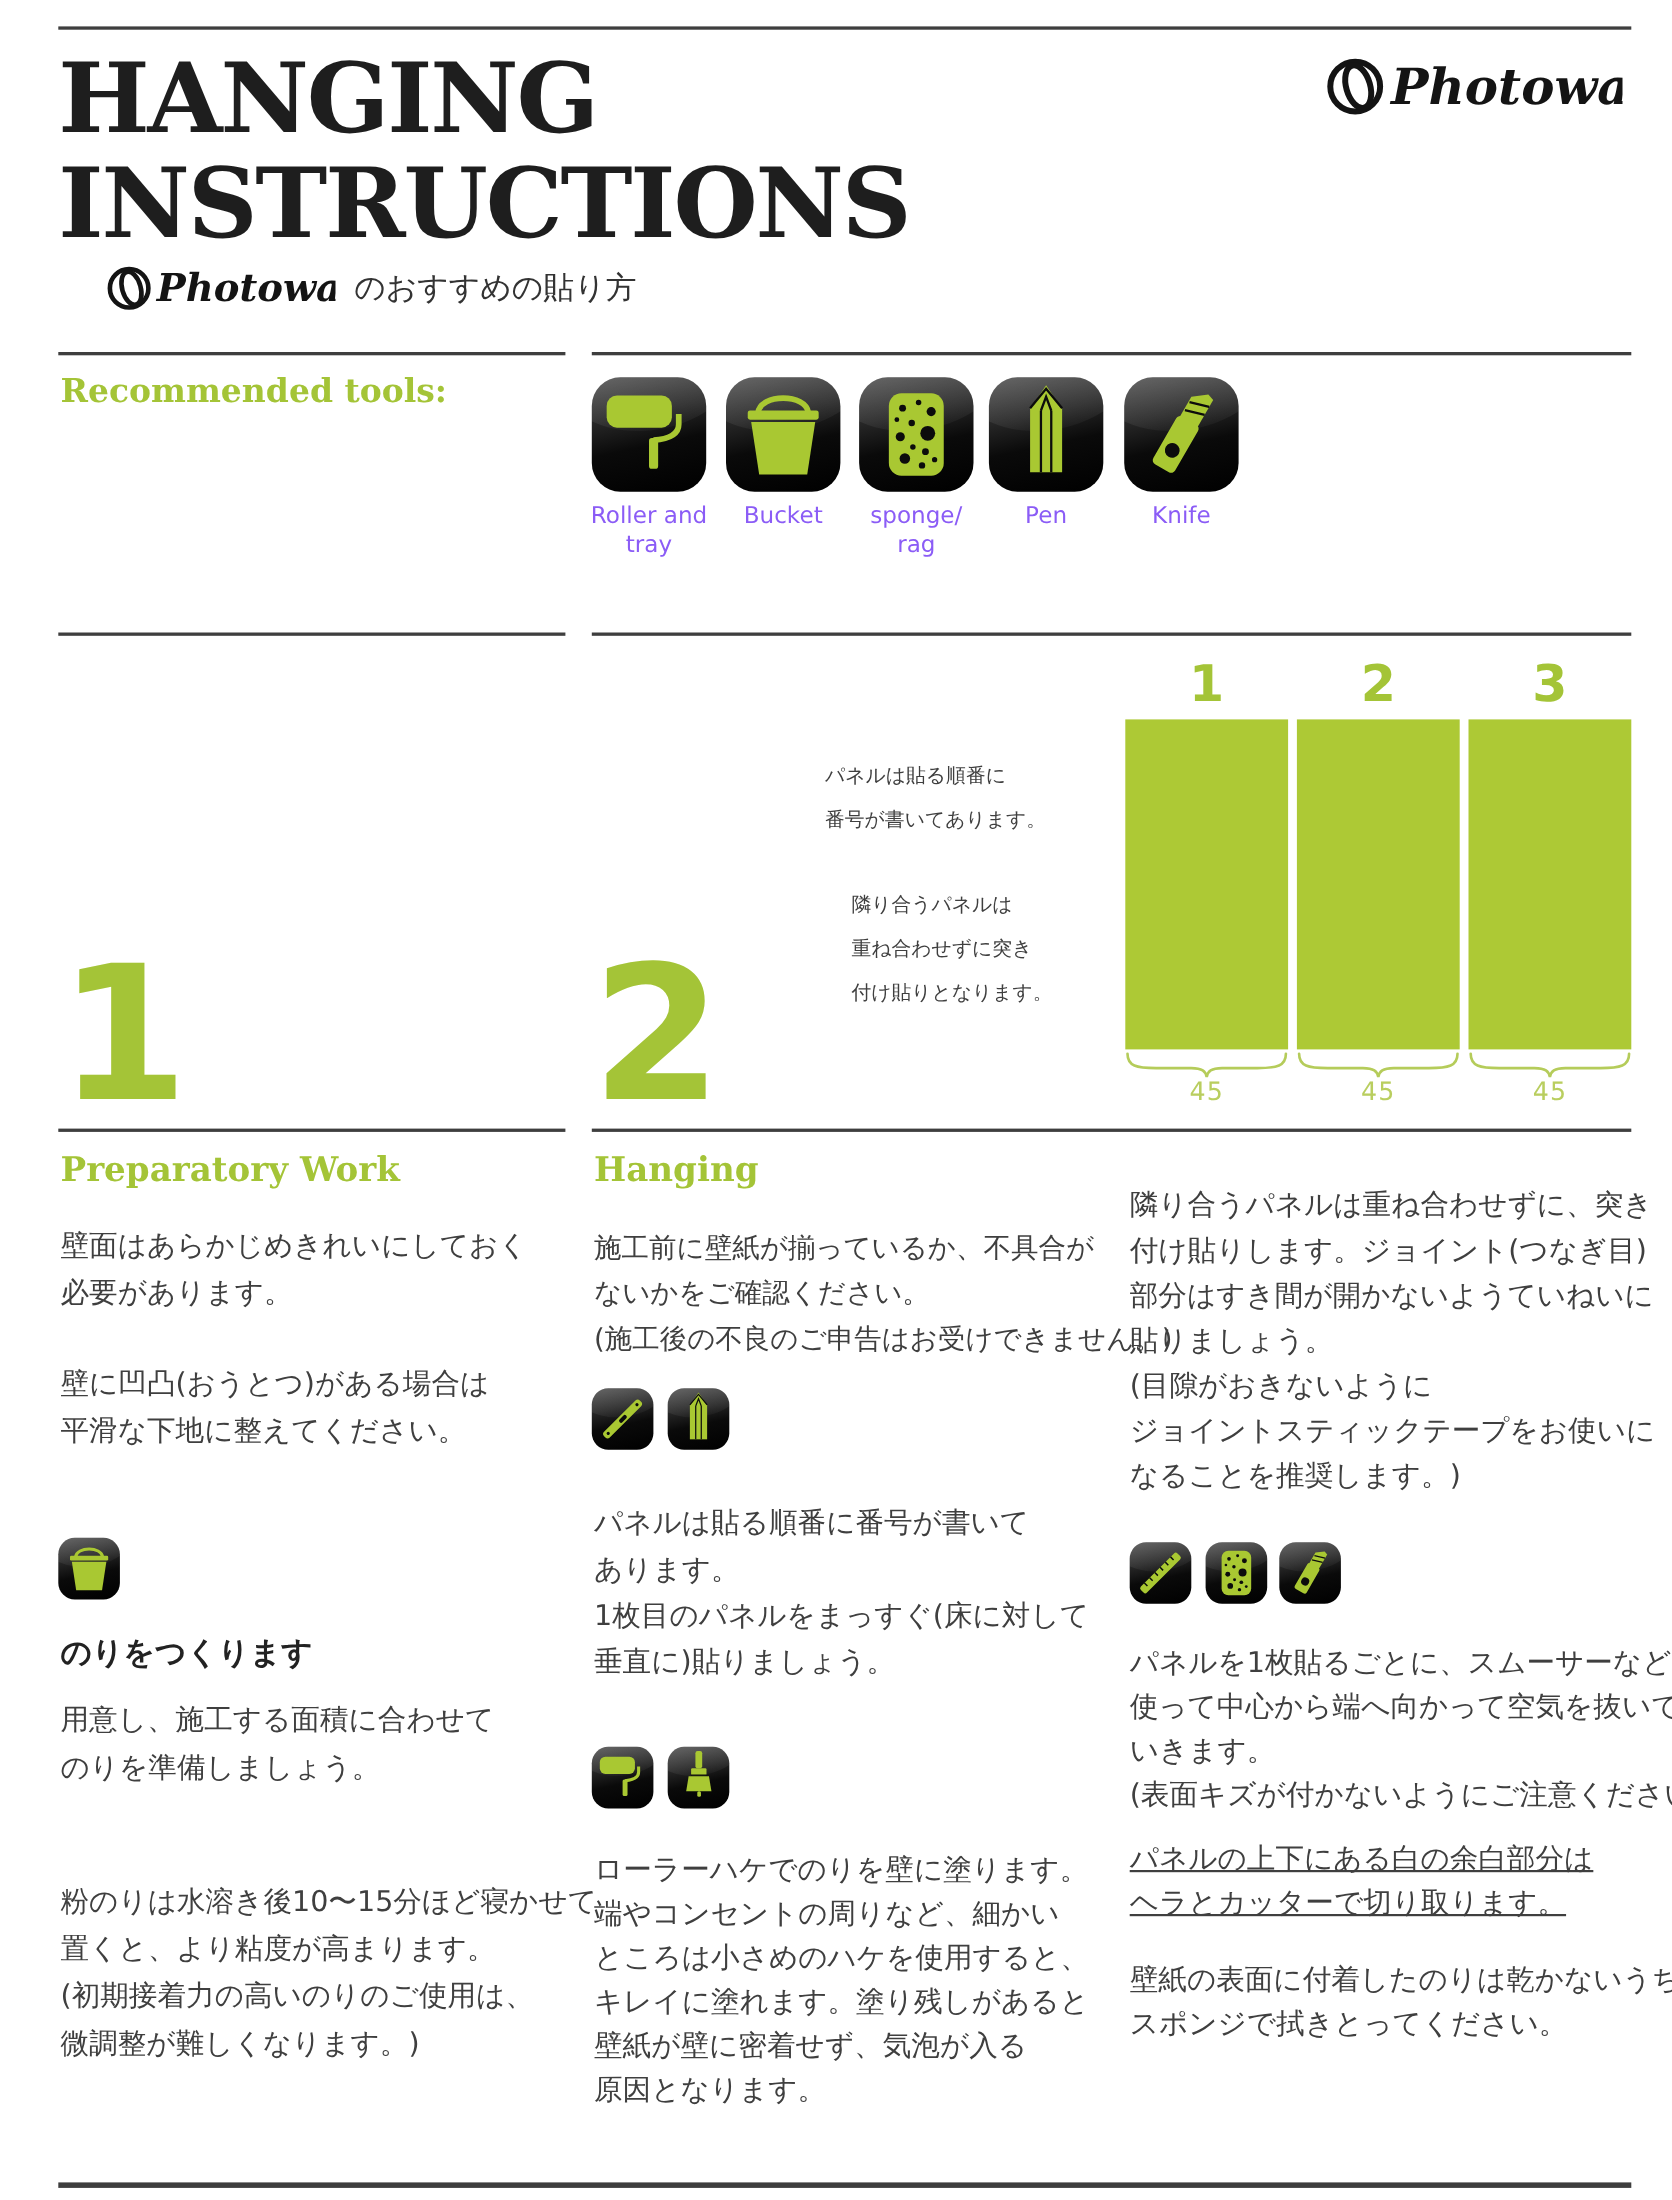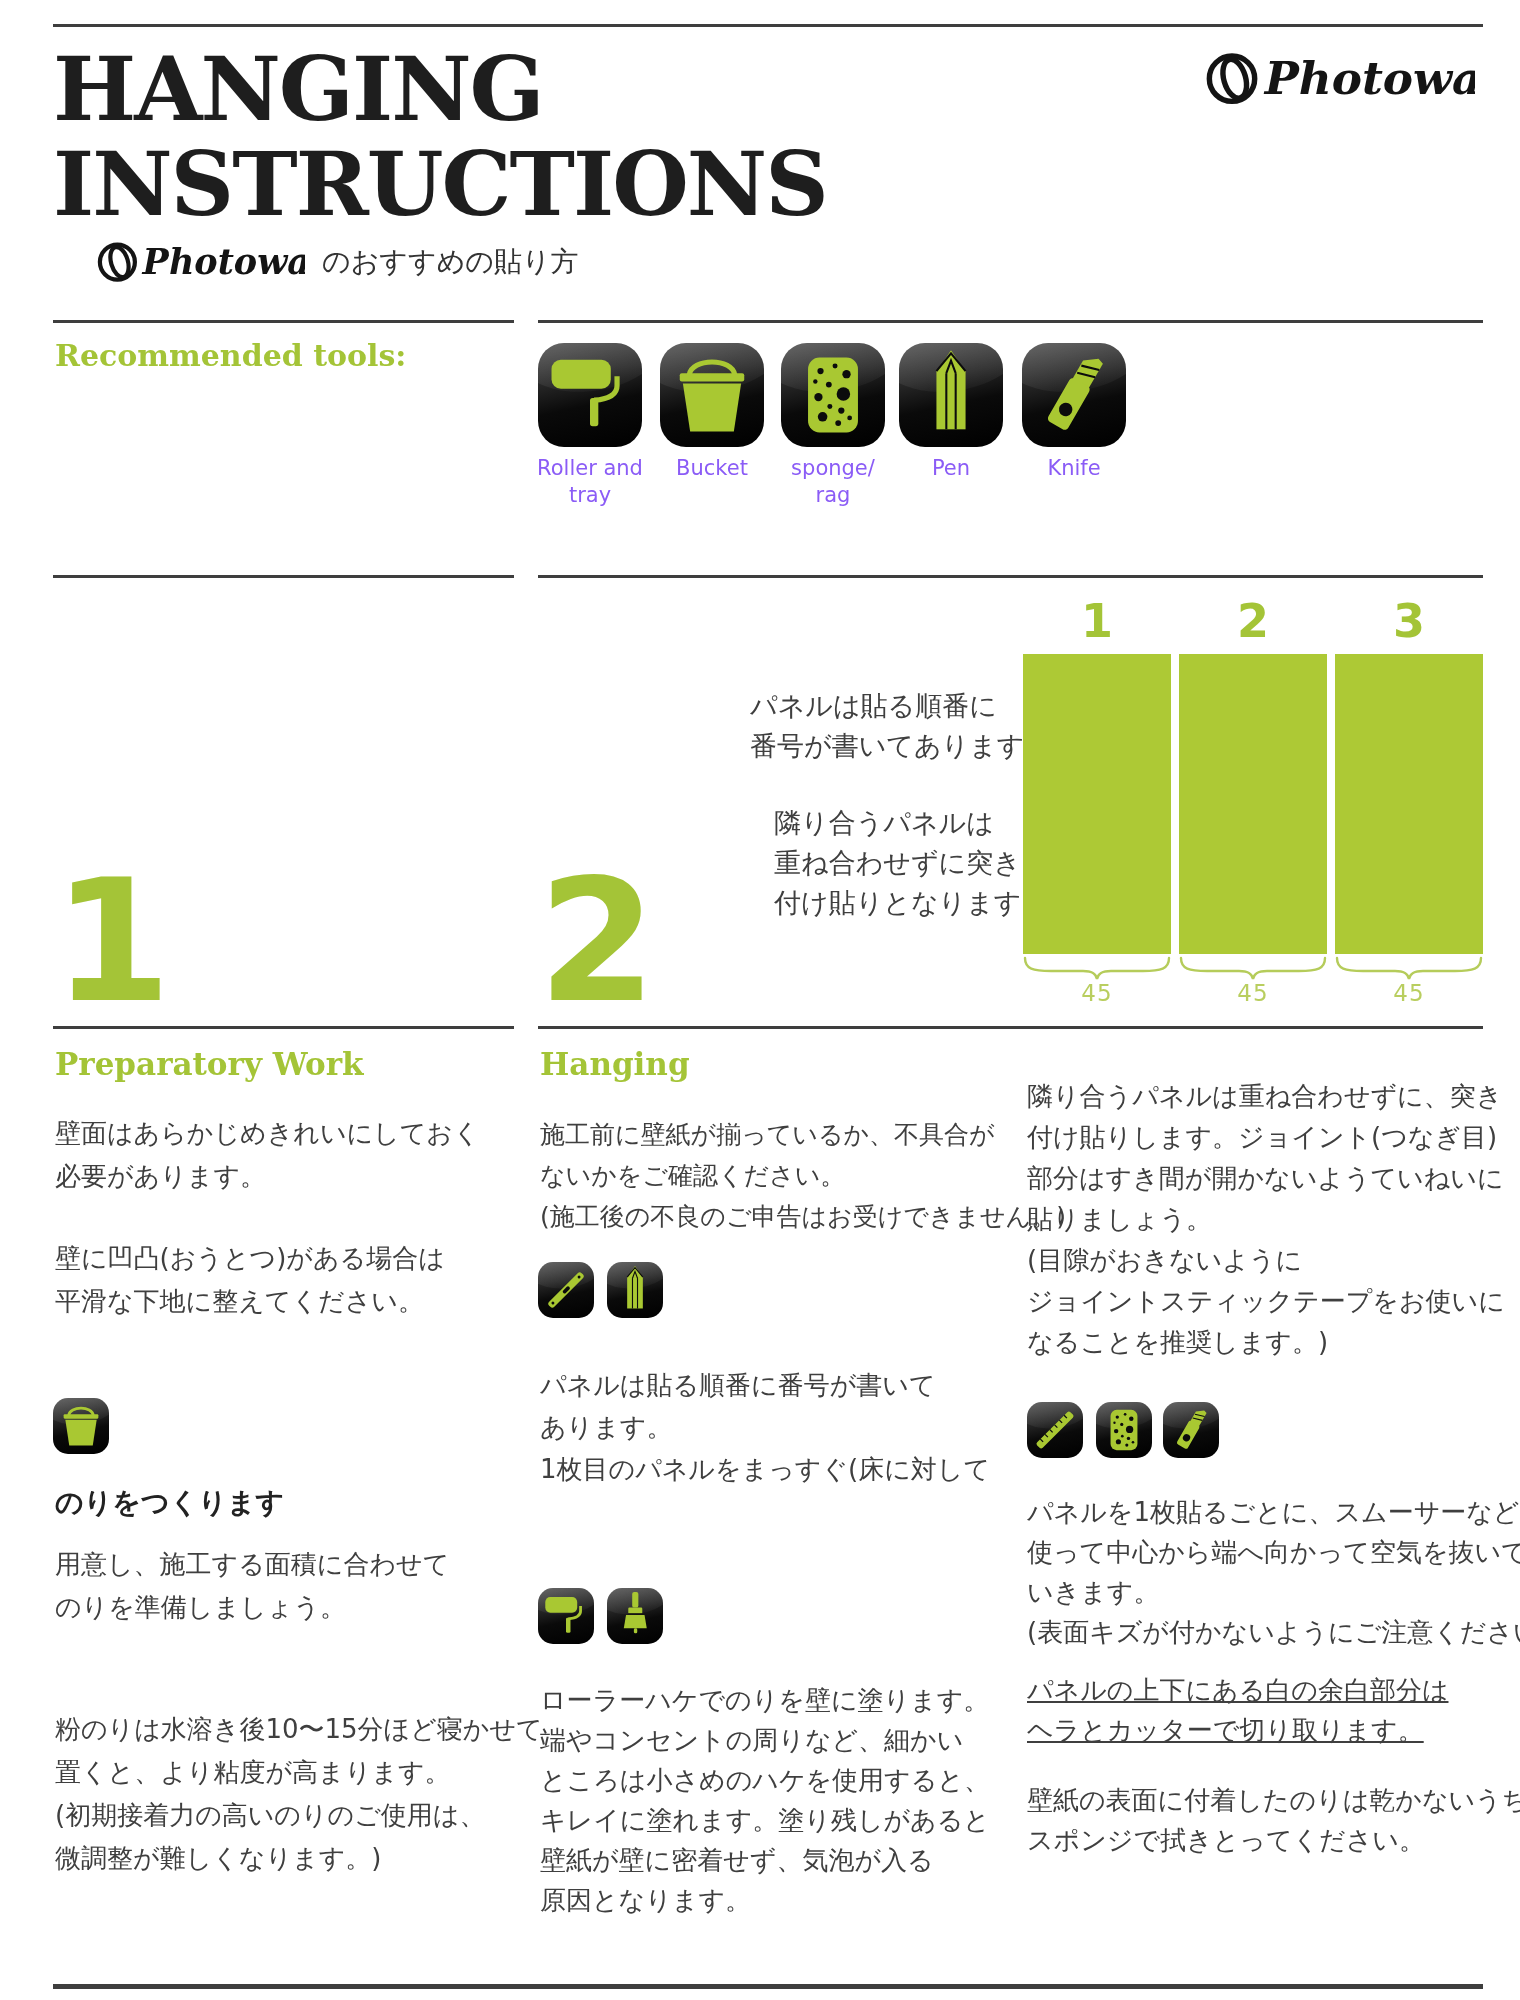--- a/index.html
+++ b/index.html
@@ -4,21 +4,21 @@
 <style>
   html,body{margin:0;padding:0;background:#ffffff;}
   .page{position:relative;width:1520px;height:2000px;background:#fff;overflow:hidden;
         font-family:"DejaVu Sans",sans-serif;color:#3f3f3f;}
   .abs{position:absolute;}
   .rule{position:absolute;background:#3e3e3e;height:3px;}
   .title{font-family:"DejaVu Serif",serif;font-weight:700;color:#1e1e1e;
          font-size:88px;line-height:95px;letter-spacing:-2px;}
   .green-head{font-family:"DejaVu Serif",serif;font-weight:700;color:#a4c437;font-size:31px;white-space:nowrap;}
   .jp{font-size:26px;line-height:43px;color:#3f3f3f;white-space:nowrap;}
-  .jp-note{font-size:27px;line-height:40px;color:#3f3f3f;white-space:nowrap;}
+  .jp-note{font-size:18px;line-height:40px;color:#3f3f3f;white-space:nowrap;}
   .jp-bold{font-size:28px;font-weight:700;color:#222;white-space:nowrap;}
   .tool-label{font-size:21px;line-height:27px;color:#8b5cf6;text-align:center;}
   .tile{position:absolute;background:linear-gradient(168deg,#474747 0%,#262626 34%,#0a0a0a 58%,#000 100%);
         overflow:hidden;}
   .tile::before{content:"";position:absolute;left:-28%;top:-58%;width:156%;height:104%;
         border-radius:50%;background:linear-gradient(180deg,rgba(255,255,255,0.30),rgba(255,255,255,0.03));
         transform:rotate(-9deg);}
   .tile svg{position:absolute;left:0;top:0;width:100%;height:100%;}
   .tile-lg{width:104px;height:104px;border-radius:26px;}
   .tile-sm{width:56px;height:56px;border-radius:15px;}
@@ -257,20 +257,21 @@
   <div class="tile tile-sm" style="left:607px;top:1262px;">
     <svg>
         <use href="#ic-pencil"></use>
       </svg>
   </div>
 
   <div class="abs jp" style="left:540px;top:1364px;line-height:42px;">
       <div>パネルは貼る順番に番号が書いて</div>
       <div>あります。</div>
       <div>1枚目のパネルをまっすぐ(床に対して</div>
+      <div>垂直に)貼りましょう。</div>
     </div>
 
   <div class="tile tile-sm" style="left:538px;top:1588px;">
     <svg>
         <use href="#ic-roller"></use>
       </svg>
   </div>
   <div class="tile tile-sm" style="left:607px;top:1588px;">
     <svg>
         <use href="#ic-brush"></use>

